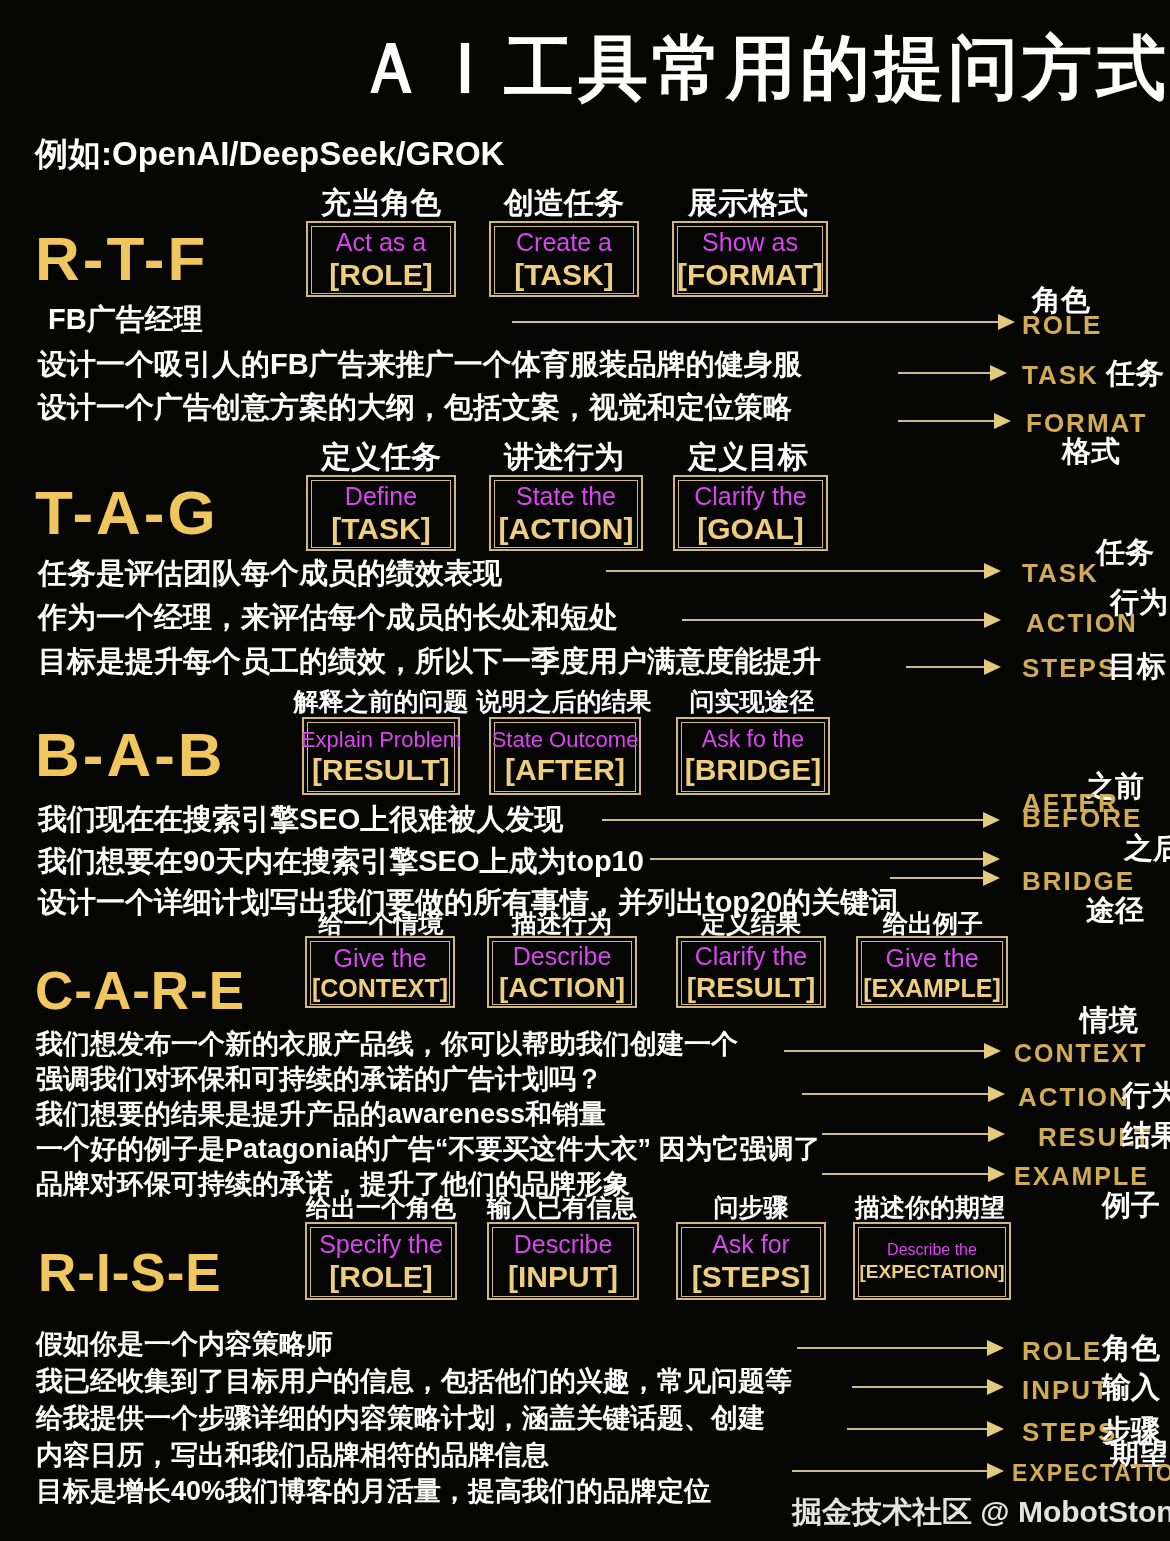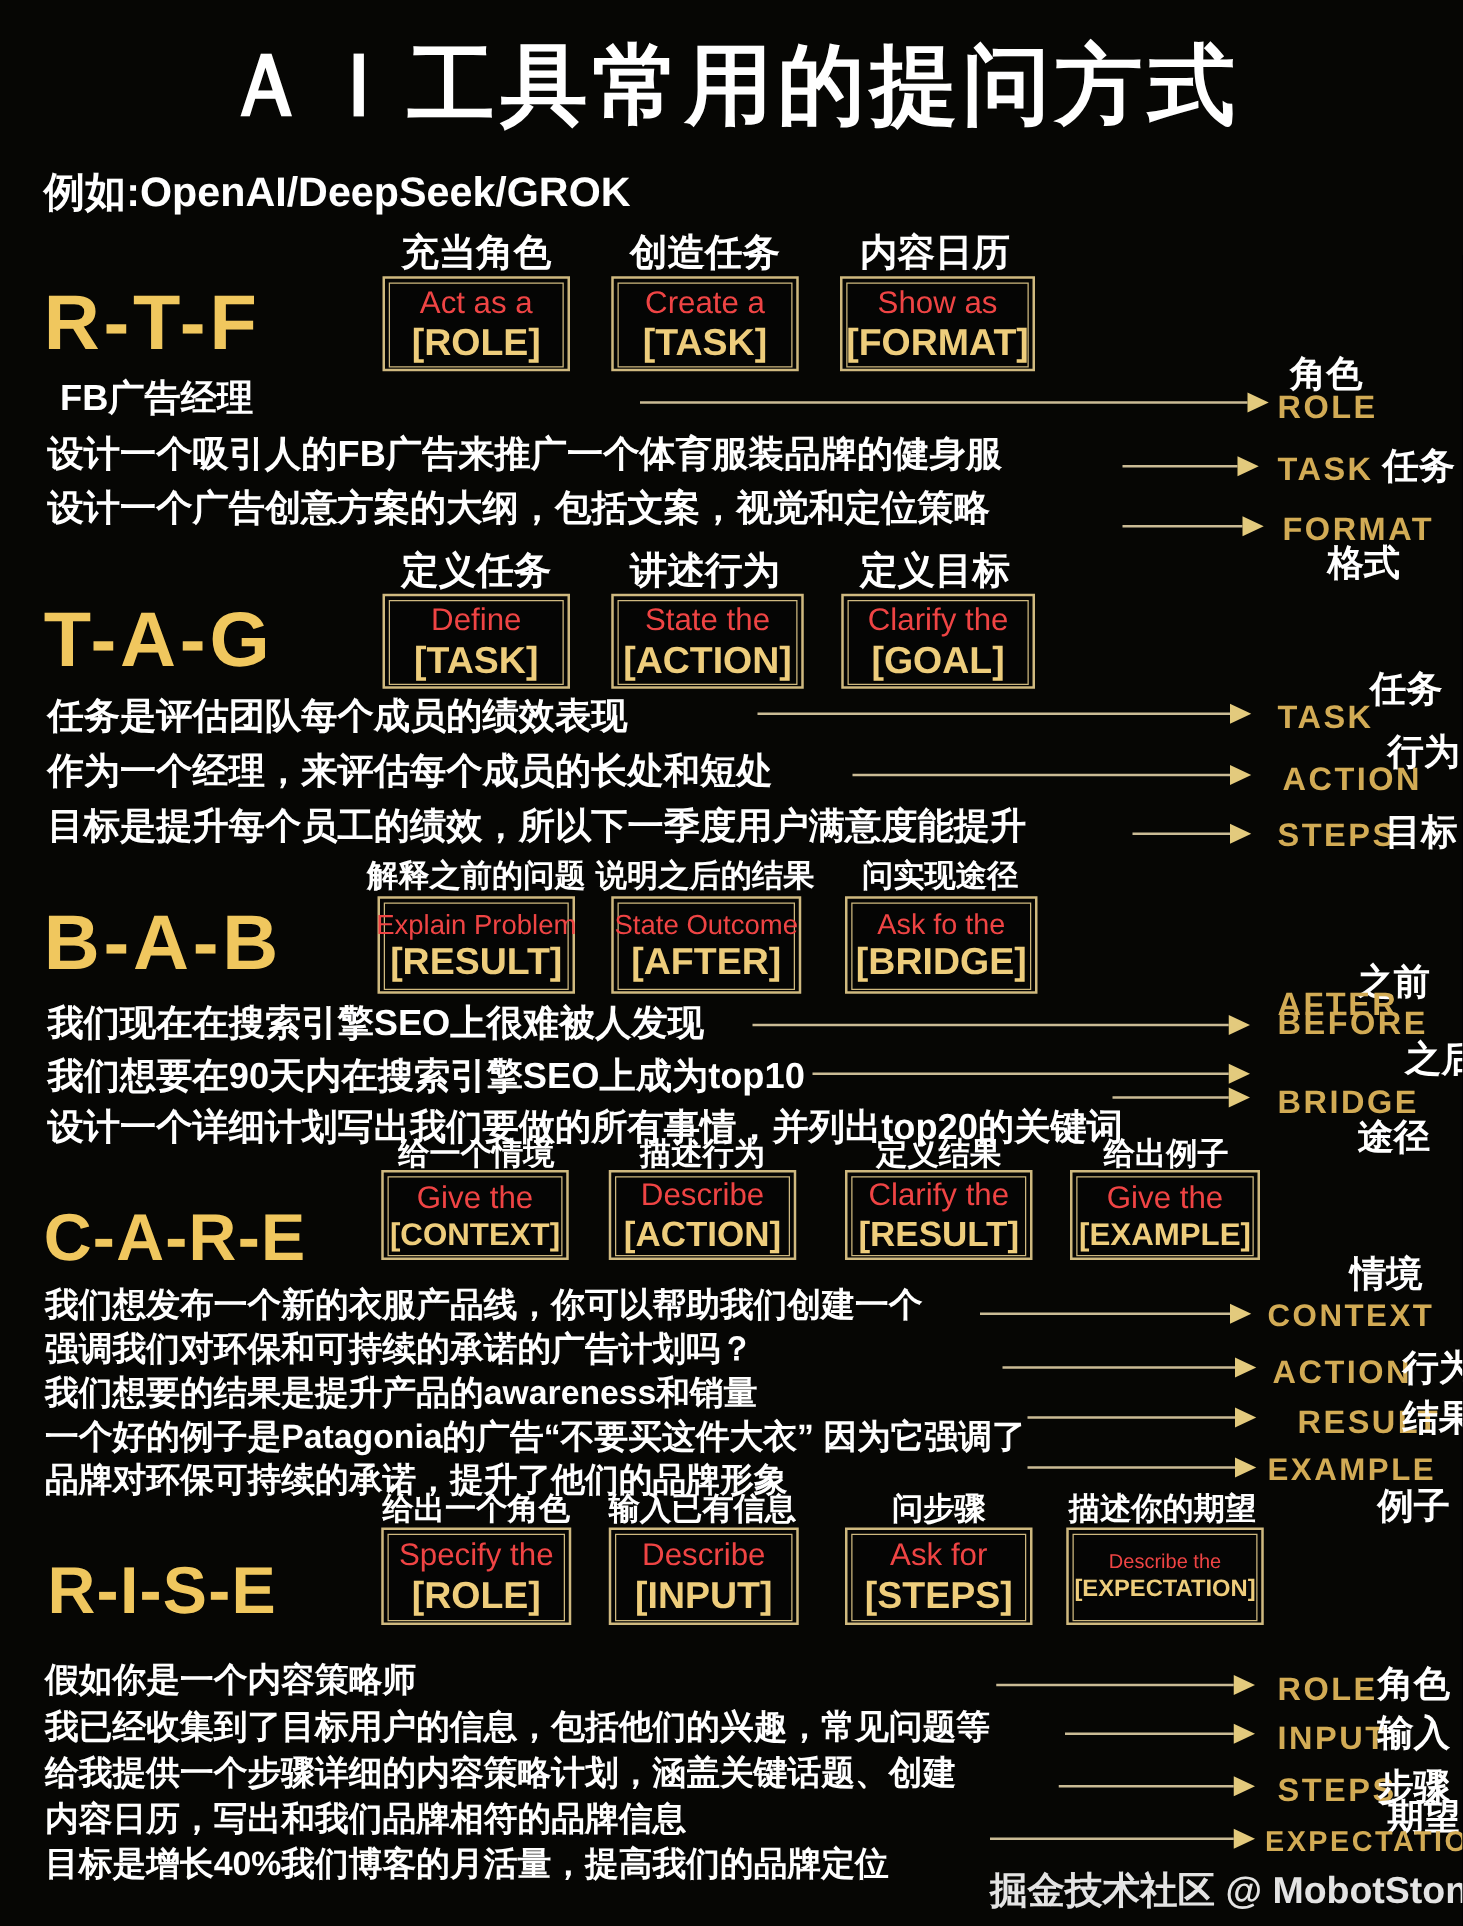--- a/index.html
+++ b/index.html
@@ -2,36 +2,36 @@
 <html><head>
 <meta charset="utf-8">
 <style>
   html,body { margin:0; padding:0; background:#000; }
   #stage {
     position:relative; width:1170px; height:1541px; overflow:hidden;
     background:#060604;
     font-family:"Liberation Sans", sans-serif;
   }
   .title {
-    position:absolute; top:22px; left:0; width:100%; text-align:center;
+    position:absolute; top:22px; left:0; width:100%; text-align:right;
     color:#fff; font-size:70px; font-weight:700; letter-spacing:4px; white-space:nowrap;
   }
   .subtitle { position:absolute; left:35px; top:132px; color:#fff; font-size:33px; font-weight:600; }
   .acronym { position:absolute; color:#f0c75e; font-weight:800; letter-spacing:3px; line-height:1; white-space:nowrap; }
   .boxlabel {
     position:absolute; transform:translateX(-50%); color:#fff;
     font-size:30px; font-weight:600; white-space:nowrap; line-height:1.1;
   }
   .pbox { position:absolute; border:2px solid #cfb97f; padding:3px; background:#050504; }
   .pbox-in {
     border:1px solid #cfb97f; height:100%;
     display:flex; flex-direction:column; align-items:center; justify-content:center; gap:1px;
     padding:0 4px;
   }
-  .pline1 { color:#ef4444; font-size:25px; line-height:1.15; white-space:nowrap; }
+  .pline1 { color:#d946ef; font-size:25px; line-height:1.15; white-space:nowrap; }
   .pline2 { color:#eecd7c; font-weight:700; font-size:30px; line-height:1.15; white-space:nowrap; }
   .bodyline { position:absolute; color:#fff; font-size:29px; font-weight:600; white-space:nowrap; line-height:1.2; }
   .bodyline b { font-weight:900; }
   .sm .bodyline { font-size:27px; }
   .arrow { position:absolute; height:2px; background:#cabb95; }
   .arrow .ah {
     position:absolute; right:-17px; top:-7px; width:0; height:0;
     border-left:17px solid #e3ca7d; border-top:8px solid transparent; border-bottom:8px solid transparent;
   }
   .co-en { position:absolute; color:#d2ab55; font-weight:800; font-size:26px; letter-spacing:2px; line-height:1; white-space:nowrap; }
@@ -44,21 +44,21 @@
 <div id="stage">
 
   <div class="title">ＡＩ工具常用的提问方式</div>
   <div class="subtitle">例如:OpenAI/DeepSeek/GROK</div>
 
   <section>
     <div class="acronym" style="left:35px;top:228px;font-size:62px">R-T-F</div>
 
     <div class="boxlabel" style="left:381px;top:186px">充当角色</div>
     <div class="boxlabel" style="left:564px;top:186px">创造任务</div>
-    <div class="boxlabel" style="left:748px;top:186px">内容日历</div>
+    <div class="boxlabel" style="left:748px;top:186px">展示格式</div>
 
     <div class="pbox" style="left:306px;top:221px;width:140px;height:66px">
       <div class="pbox-in">
         <div class="pline1">Act as a</div>
         <div class="pline2">[ROLE]</div>
       </div>
     </div>
     <div class="pbox" style="left:489px;top:221px;width:140px;height:66px">
       <div class="pbox-in">
         <div class="pline1">Create a</div>

